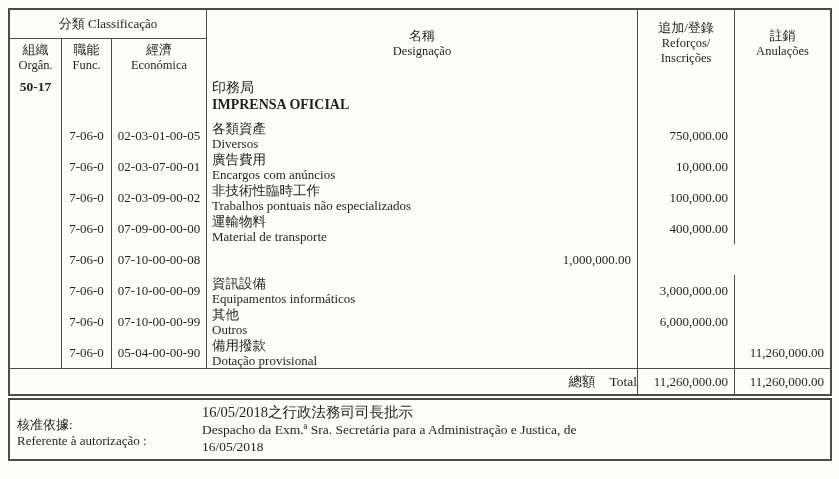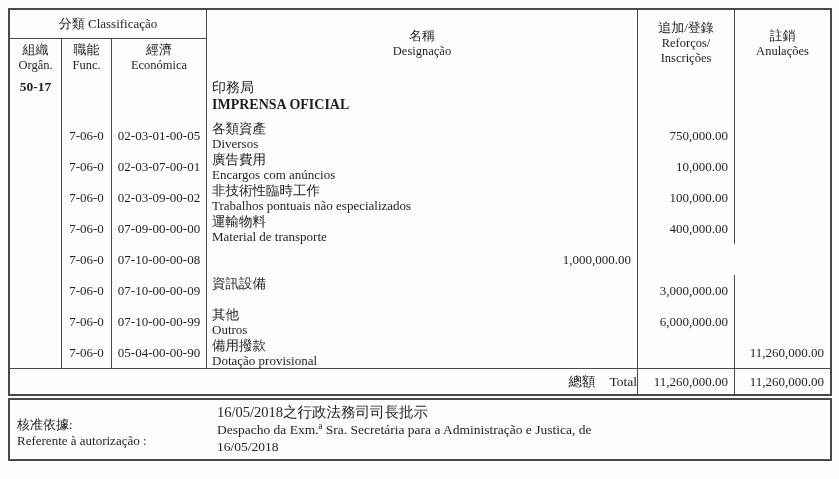--- a/index.html
+++ b/index.html
@@ -89,21 +89,21 @@
     background: #fdfdfb;
   }
   .footer-labels {
     position: absolute;
     left: 7px; top: 17px;
   }
   .footer-label-zh { font-size: 13px; line-height: 16px; }
   .footer-label-pt { font-size: 13px; line-height: 16px; }
   .footer-auth {
     position: absolute;
-    left: 207px; top: 3px;
+    left: 192px; top: 3px;
   }
   .auth-zh { font-size: 14.5px; line-height: 18px; }
   .auth-pt { font-size: 13.5px; line-height: 17px; }
 </style>
 </head>
 <body>
 
 <div class="page">
 
   <div class="main-table">
@@ -205,20 +205,21 @@
     <div class="cell bR amount c-ref">1,000,000.00</div>
     <div class="cell amount c-anul"></div>
   </div>
 
   <div class="grid6 trow">
     <div class="cell bR code-cell c-organ"></div>
     <div class="cell bR code-cell c-func">7-06-0</div>
     <div class="cell bR code-cell c-econ">07-10-00-00-09</div>
     <div class="cell bR desig-cell">
       <div class="desig-zh">資訊設備</div>
+      <div class="desig-pt">Equipamentos informáticos</div>
     </div>
     <div class="cell bR amount c-ref">3,000,000.00</div>
     <div class="cell amount c-anul"></div>
   </div>
 
   <div class="grid6 trow">
     <div class="cell bR code-cell c-organ"></div>
     <div class="cell bR code-cell c-func">7-06-0</div>
     <div class="cell bR code-cell c-econ">07-10-00-00-99</div>
     <div class="cell bR desig-cell">

